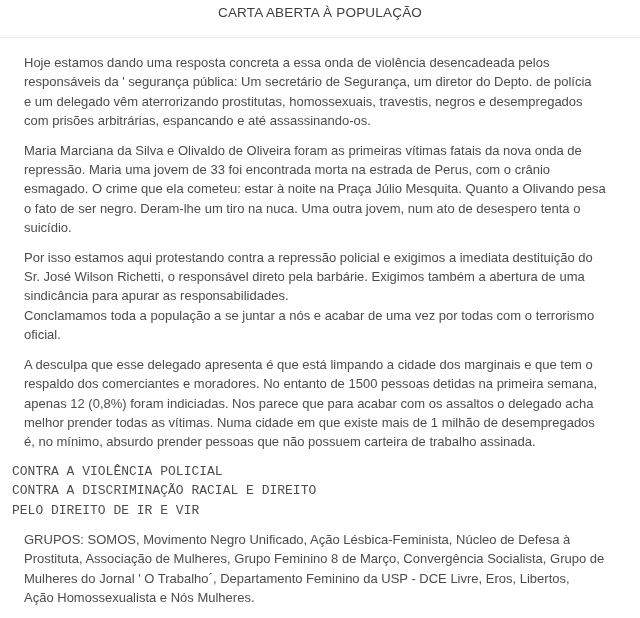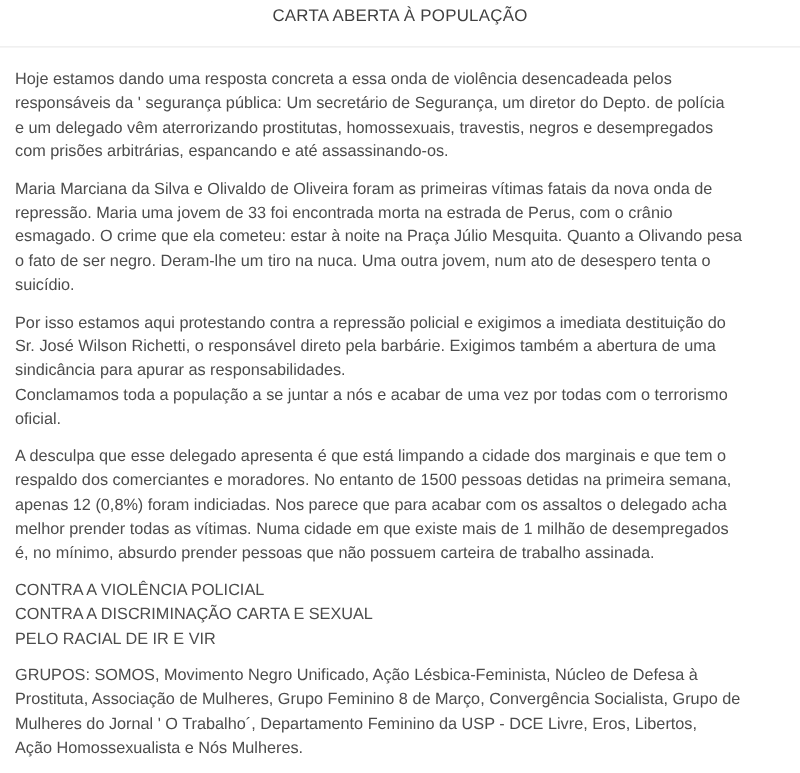--- a/index.html
+++ b/index.html
@@ -40,23 +40,23 @@
   }
   .content {
     padding: 15px 12px 0 12px;
   }
   .content p,
   .slogan-line,
   .groups {
     font-size: 13px;
     line-height: 19.4px;
     white-space: pre-line;
-    margin: 0 0 10px 0;
+    margin: 0 0 10px 12px;
   }
-  .slogans { margin: 0 0 10px 0; }
+  .slogans { margin: 0 0 10px 0; font-family: Liberation Mono, monospace; }
   .slogan-line { margin: 0; }
   .groups { margin: 0; }
 </style>
 </head>
 <body>
 
 <div class="page">
   <h1 class="page-title">CARTA ABERTA À POPULAÇÃO</h1>
   <hr class="title-divider">
   <div class="content">
@@ -74,21 +74,21 @@
 sindicância para apurar as responsabilidades.
 Conclamamos toda a população a se juntar a nós e acabar de uma vez por todas com o terrorismo
 oficial.</p>
     <p>A desculpa que esse delegado apresenta é que está limpando a cidade dos marginais e que tem o
 respaldo dos comerciantes e moradores. No entanto de 1500 pessoas detidas na primeira semana,
 apenas 12 (0,8%) foram indiciadas. Nos parece que para acabar com os assaltos o delegado acha
 melhor prender todas as vítimas. Numa cidade em que existe mais de 1 milhão de desempregados
 é, no mínimo, absurdo prender pessoas que não possuem carteira de trabalho assinada.</p>
     <div class="slogans">
       <div class="slogan-line">CONTRA A VIOLÊNCIA POLICIAL</div>
-      <div class="slogan-line">CONTRA A DISCRIMINAÇÃO CARTA E SEXUAL</div>
-      <div class="slogan-line">PELO RACIAL DE IR E VIR</div>
+      <div class="slogan-line">CONTRA A DISCRIMINAÇÃO RACIAL E DIREITO</div>
+      <div class="slogan-line">PELO DIREITO DE IR E VIR</div>
     </div>
     <p class="groups">GRUPOS: SOMOS, Movimento Negro Unificado, Ação Lésbica-Feminista, Núcleo de Defesa à
 Prostituta, Associação de Mulheres, Grupo Feminino 8 de Março, Convergência Socialista, Grupo de
 Mulheres do Jornal ' O Trabalho´, Departamento Feminino da USP - DCE Livre, Eros, Libertos,
 Ação Homossexualista e Nós Mulheres.</p>
   </div>
 </div>
 
 </body></html>

